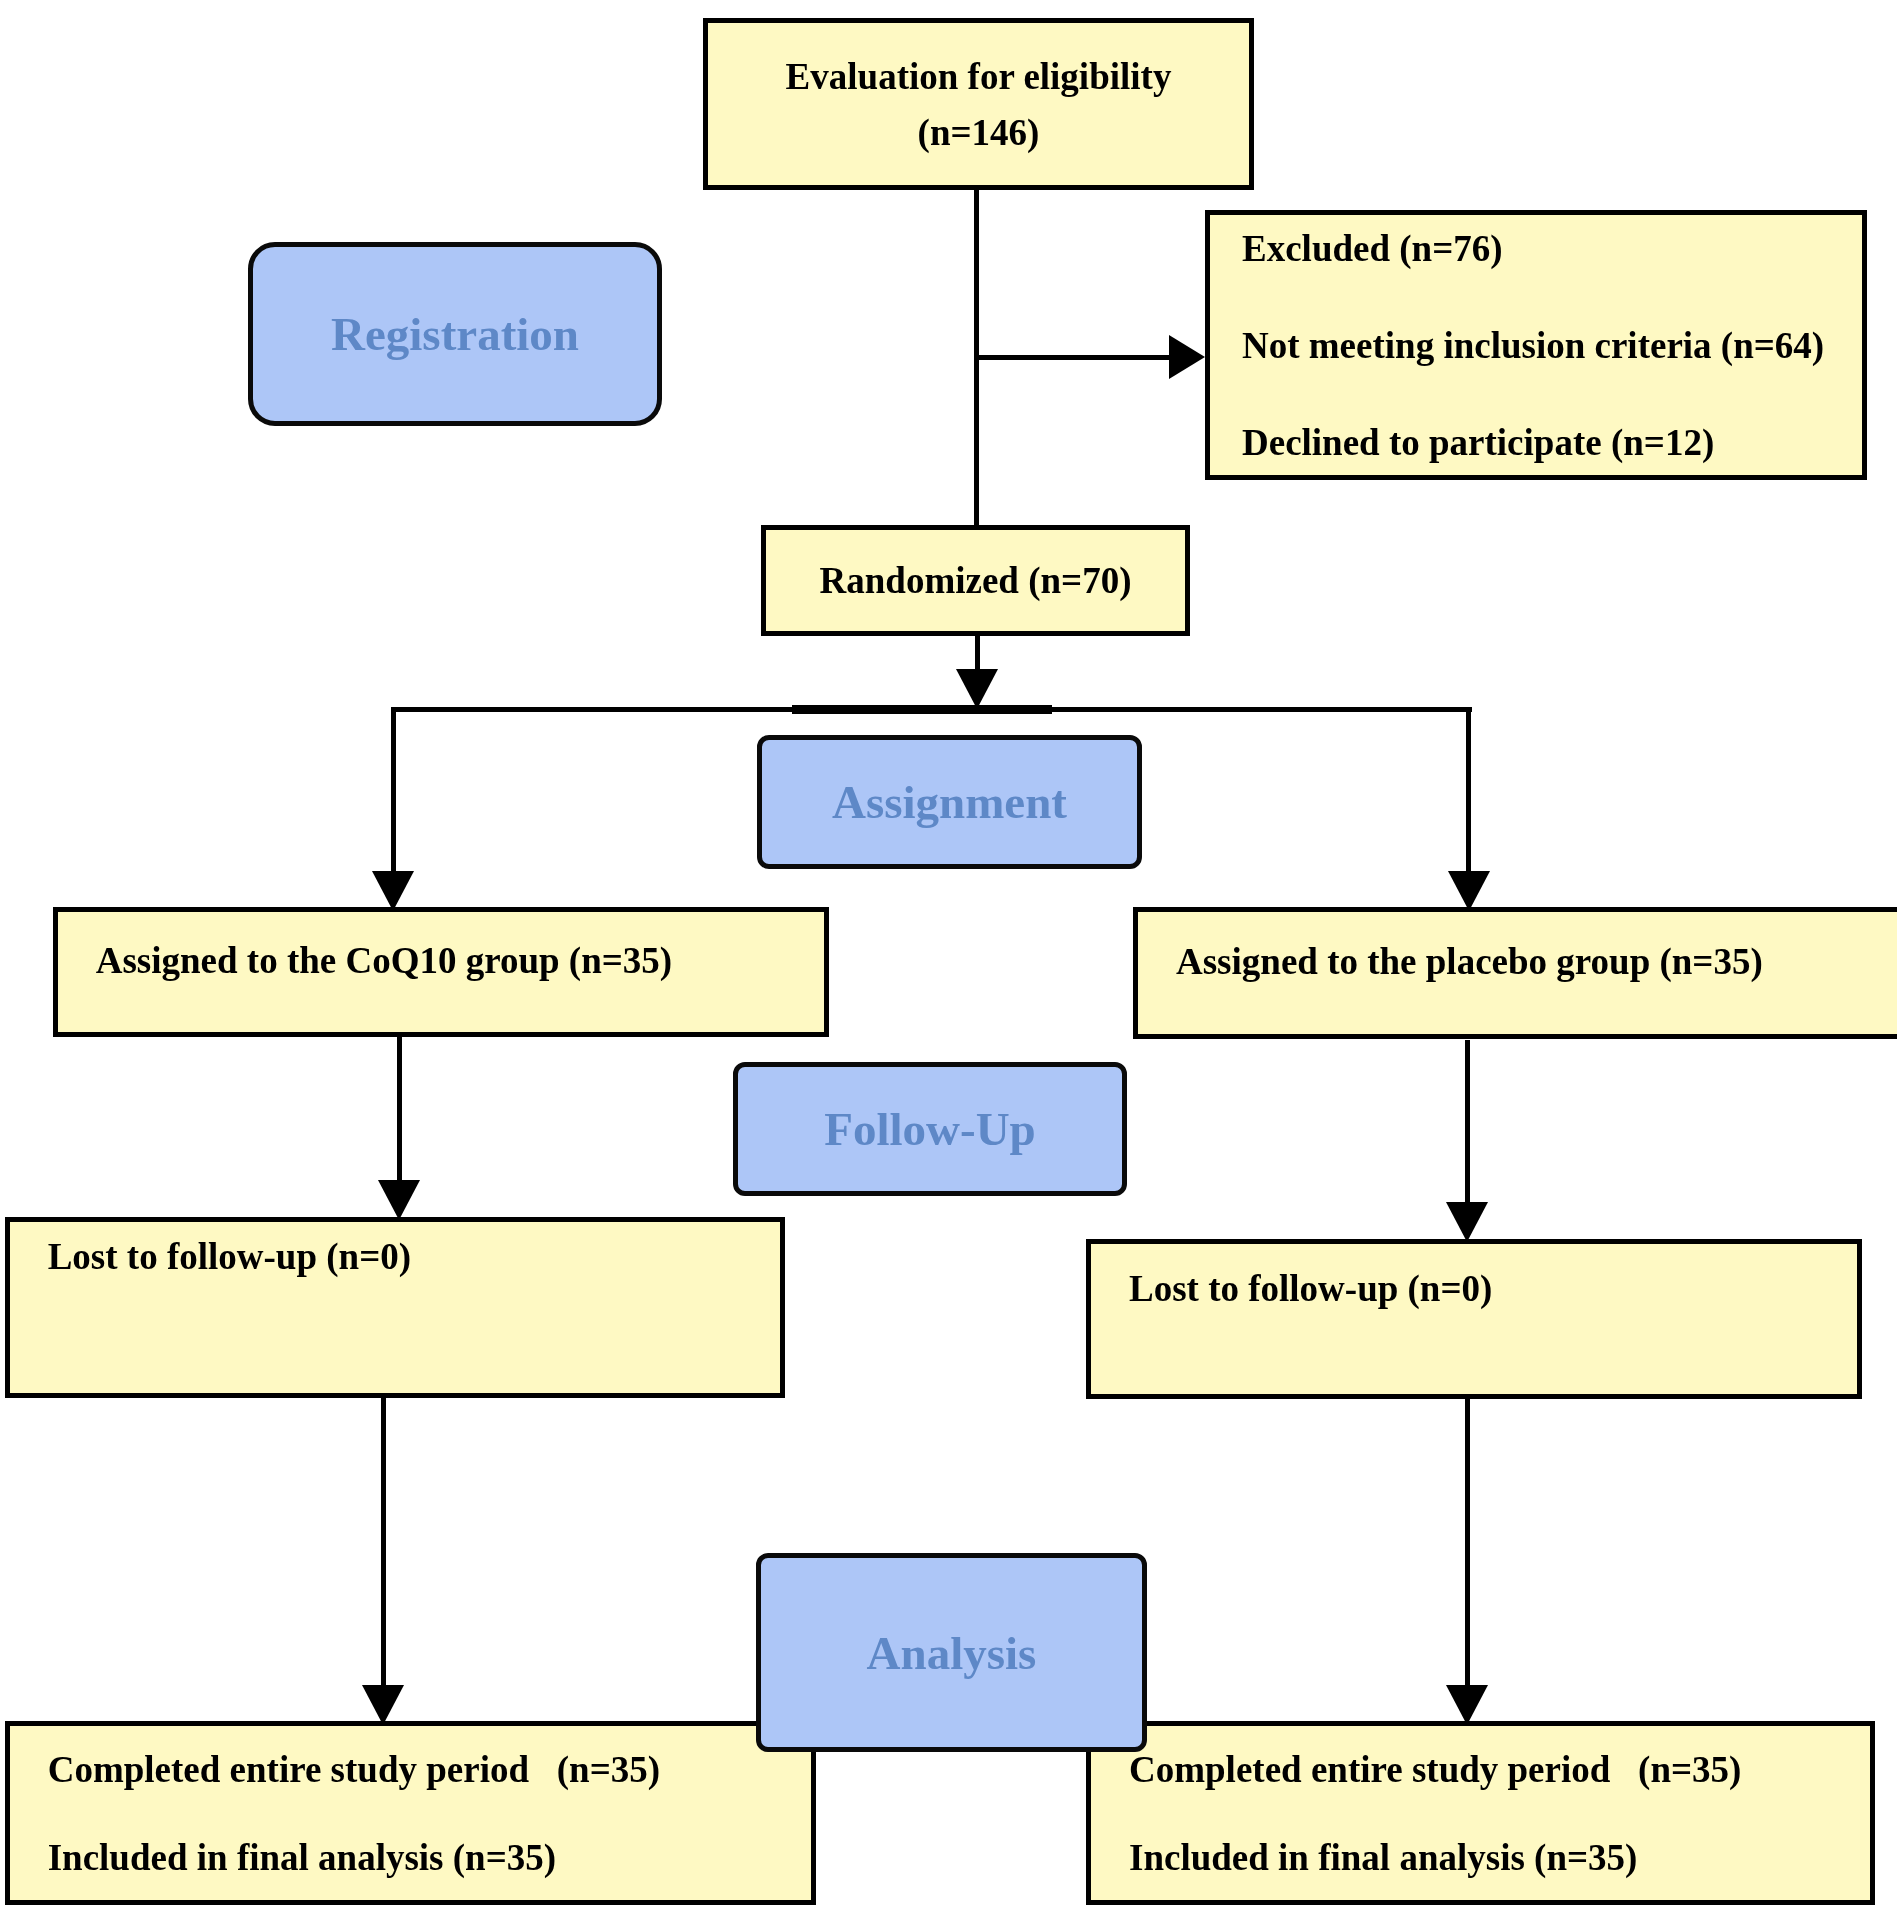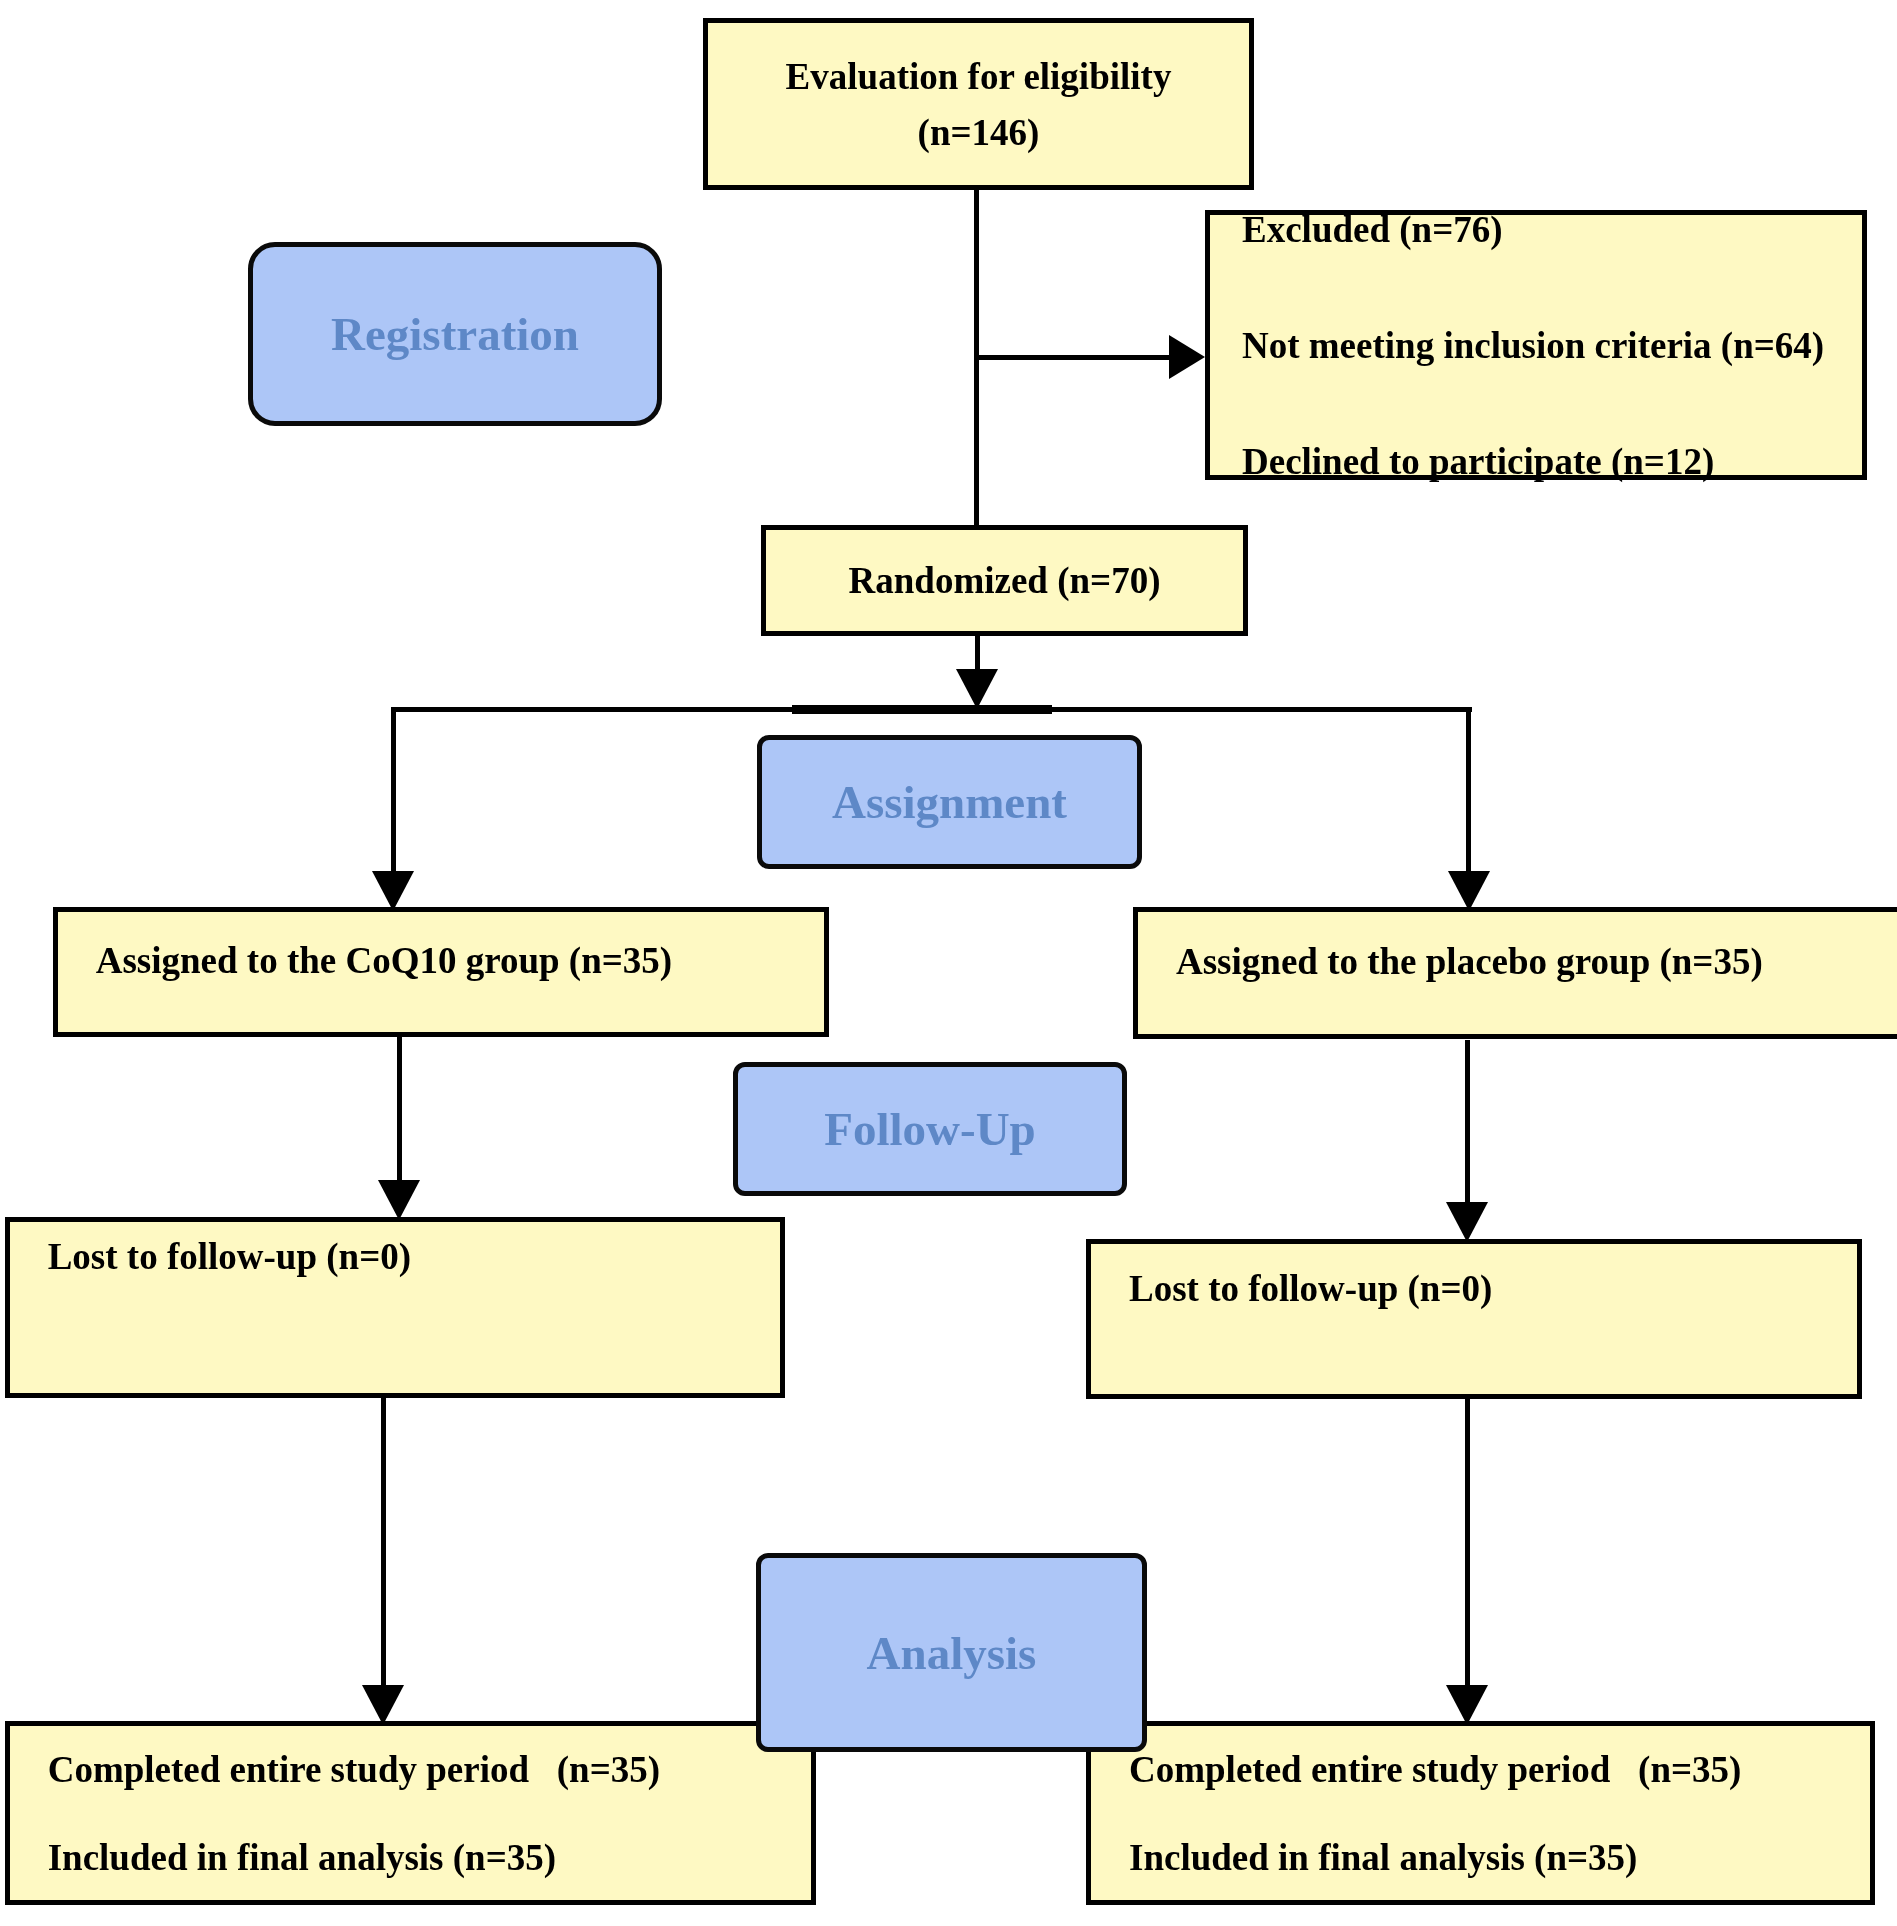--- a/index.html
+++ b/index.html
@@ -78,27 +78,27 @@
   <div class="arrow-down" style="left:362px;top:1685px;"></div>
 
   <div class="line" style="left:1465px;top:1399px;width:5.3px;height:289px;"></div>
   <div class="arrow-down" style="left:1446px;top:1685px;"></div>
 
   <div class="wbox centered" style="left:703px;top:17.5px;width:551px;height:172px;padding-top:26px;line-height:56px;">
     <div>Evaluation for eligibility</div>
     <div>(n=146)</div>
   </div>
 
-  <div class="wbox" style="left:1205px;top:210px;width:662px;height:270px;padding-left:32px;line-height:97px;display:flex;flex-direction:column;justify-content:center;gap:19px;">
+  <div class="wbox" style="left:1205px;top:210px;width:662px;height:270px;padding-left:32px;line-height:97px;display:flex;flex-direction:column;justify-content:center;">
     <div>Excluded (n=76)</div>
     <div>Not meeting inclusion criteria (n=64)</div>
     <div>Declined to participate (n=12)</div>
   </div>
 
-  <div class="wbox" style="left:761px;top:525px;width:487px;height:111px;display:flex;align-items:center;justify-content:center;text-align:right;">
+  <div class="wbox" style="left:761px;top:525px;width:429px;height:111px;display:flex;align-items:center;justify-content:center;text-align:right;">
     <div>Randomized (n=70)</div>
   </div>
 
   <div class="wbox vcenter" style="left:4.7px;top:907px;width:776px;height:130px;padding-left:38px;padding-bottom:23px;">
     <div>Assigned to the CoQ10 group (n=35)</div>
   </div>
 
   <div class="wbox vcenter" style="left:1085px;top:907px;width:776px;height:132px;padding-left:38px;padding-bottom:23px;">
     <div>Assigned to the placebo group (n=35)</div>
   </div>

